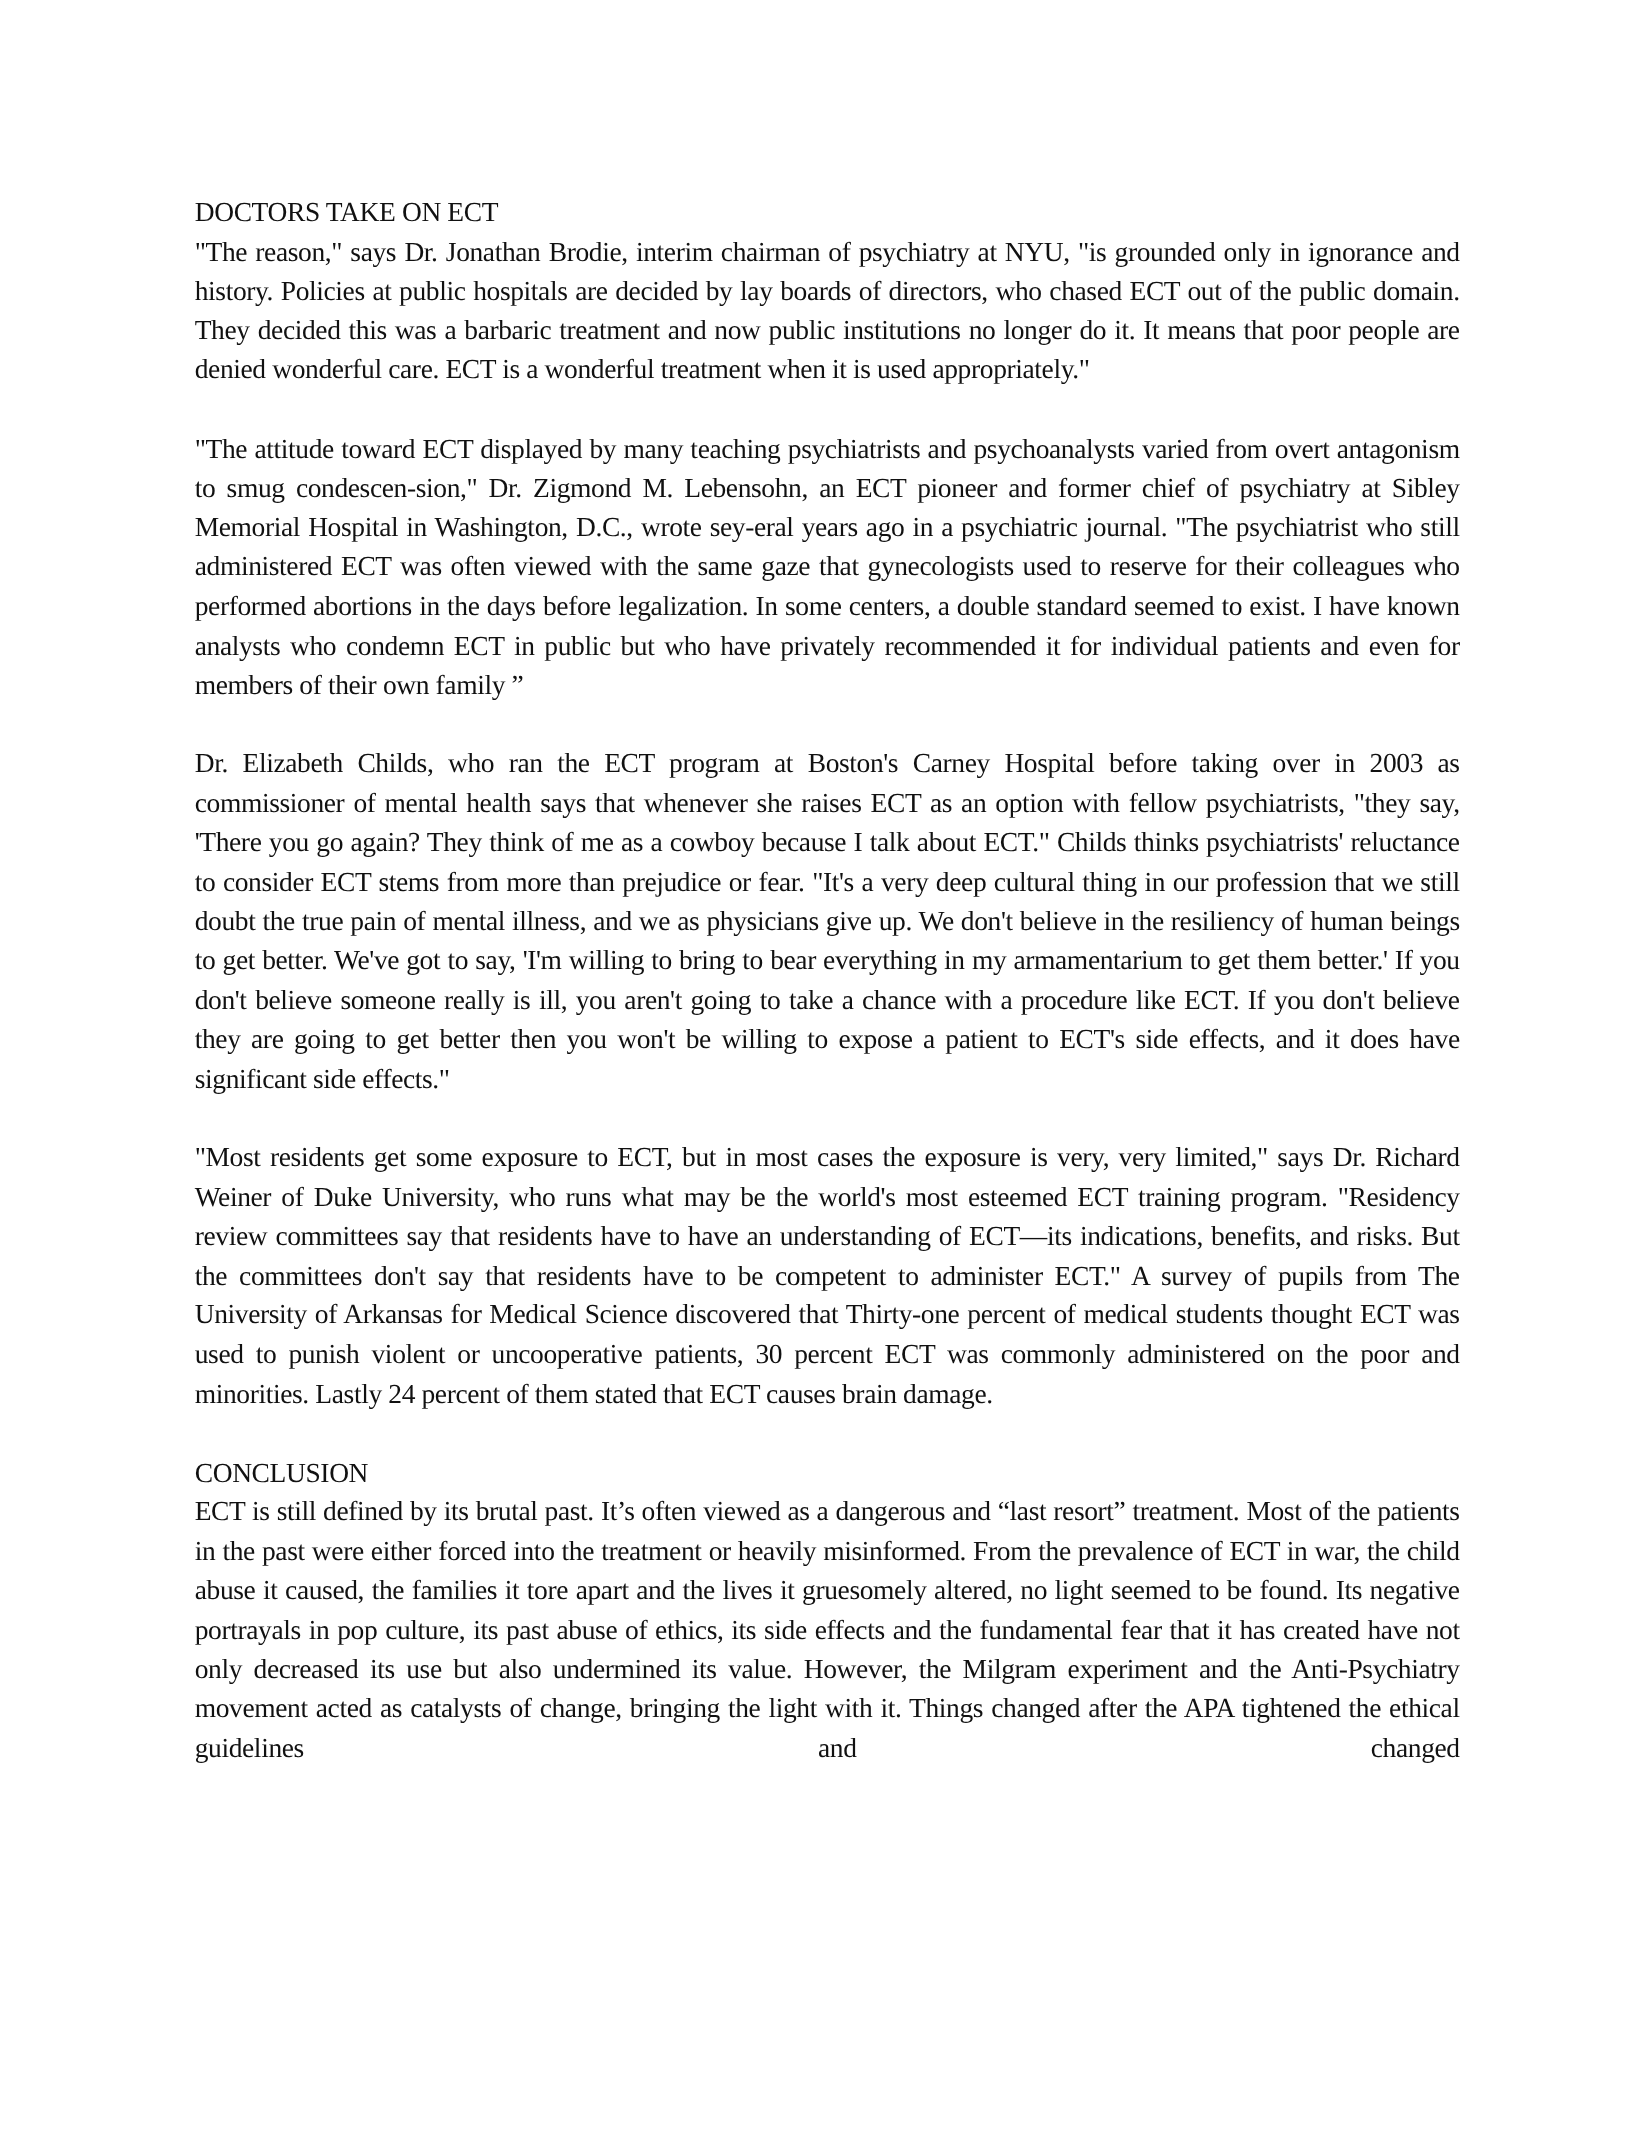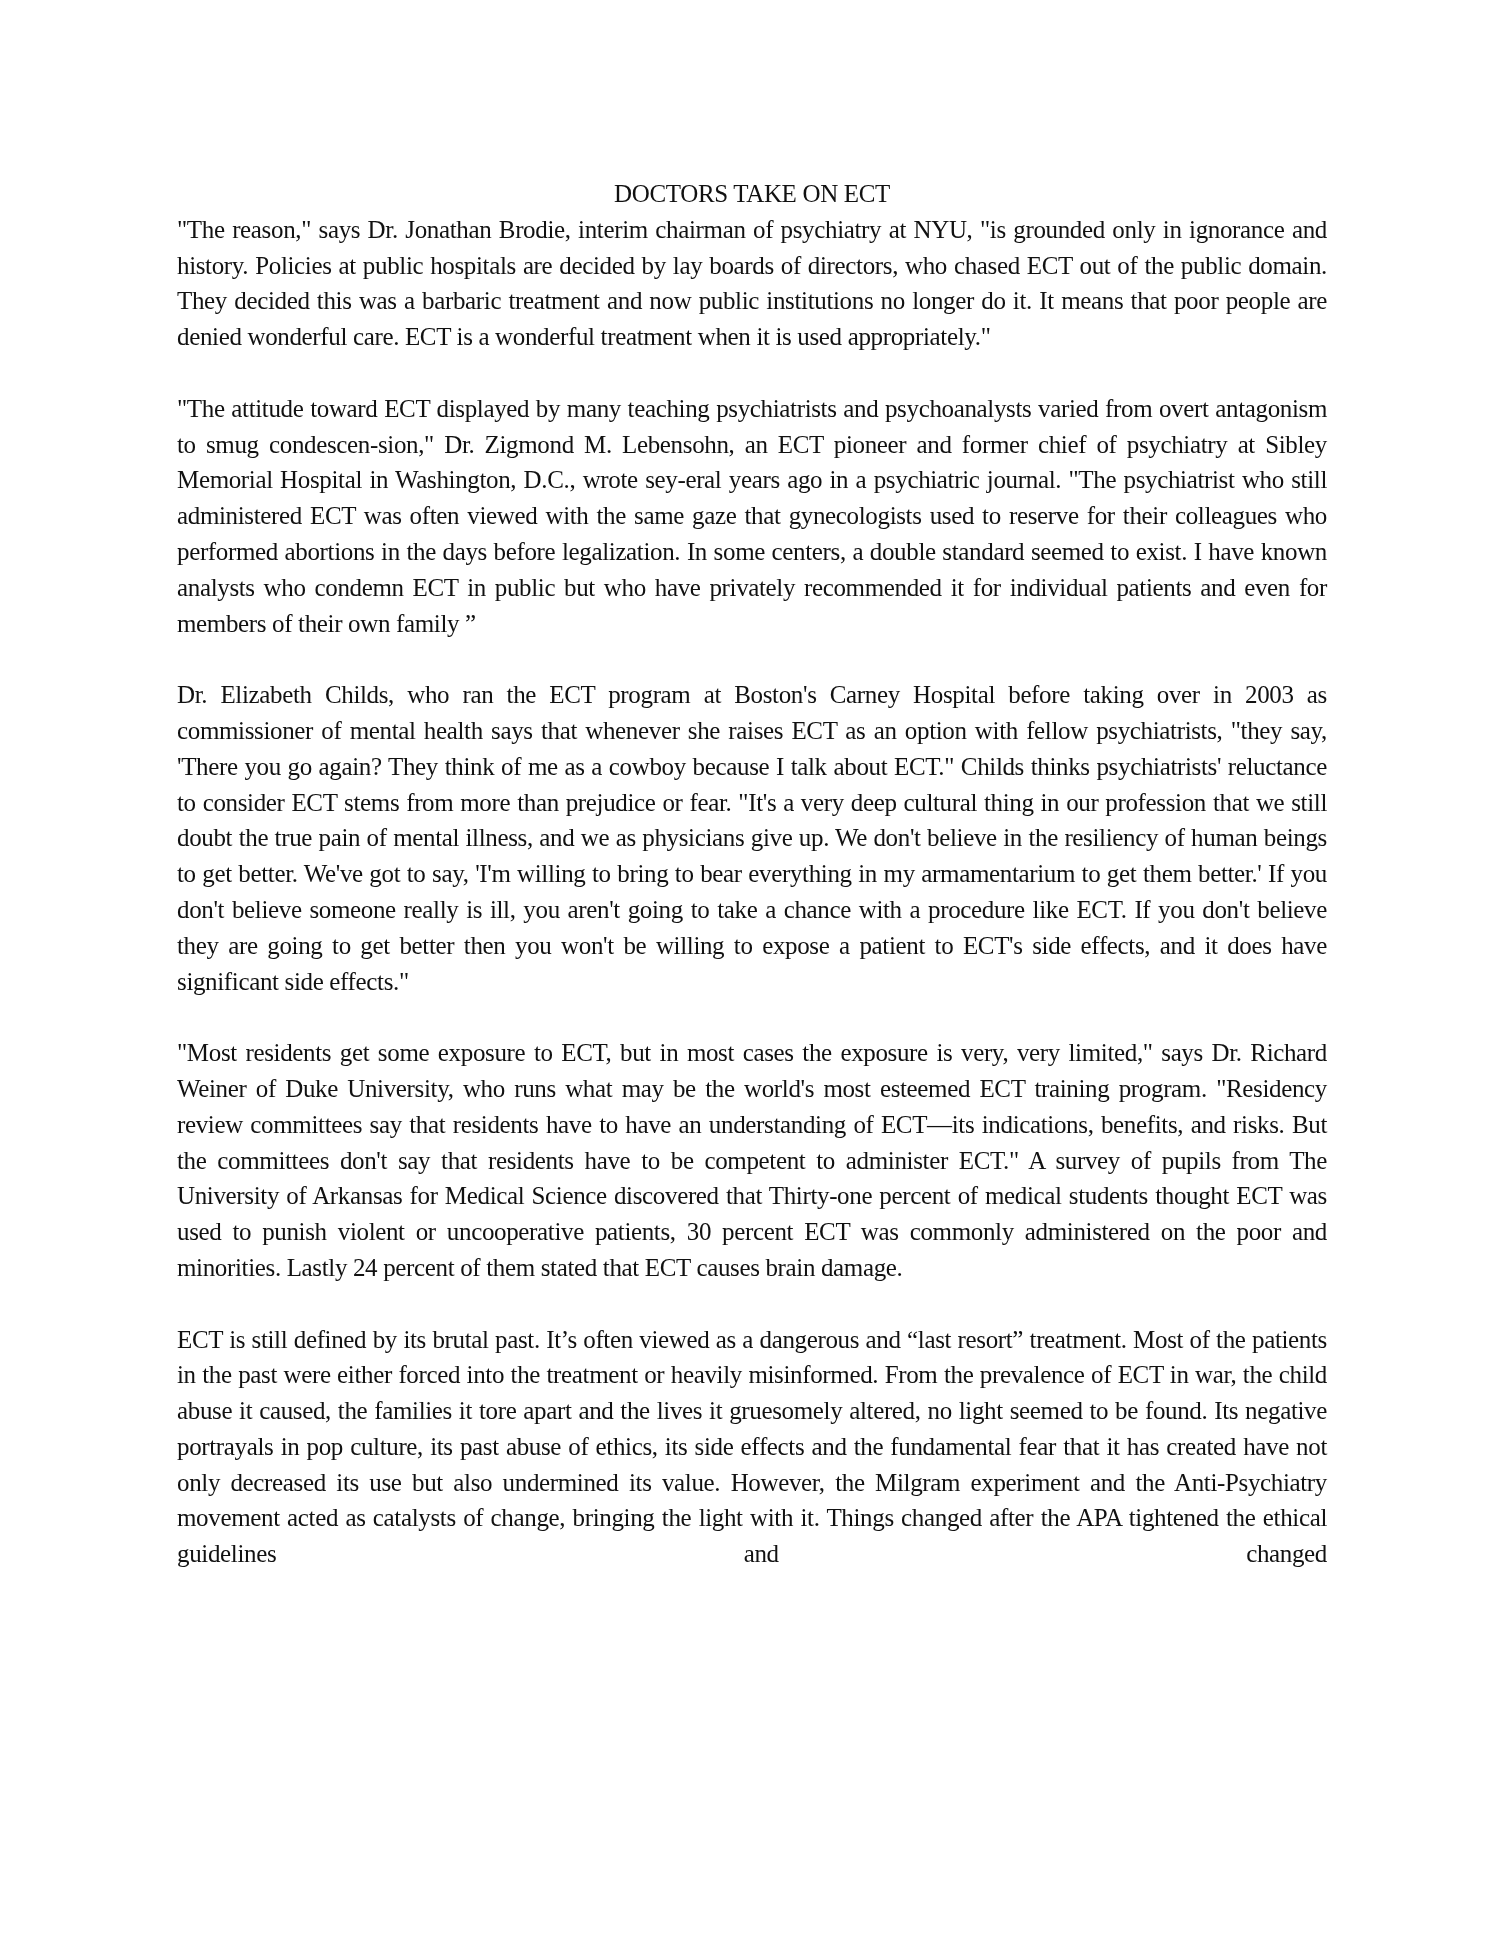--- a/index.html
+++ b/index.html
@@ -23,21 +23,21 @@
       line-height: 35.8px;
       color: #111111;
       letter-spacing: -0.35px;
       word-spacing: 0px;
     }
     .heading {
       margin: 0;
       font-weight: normal;
       font-size: 25px;
       line-height: 35.8px;
-      text-align: center;
+      text-align: left;
     }
     .para {
       margin: 0;
       text-align: justify;
       text-align-last: left;
     }
     .gap {
       height: 35.8px;
     }
   </style>
@@ -47,14 +47,15 @@
 <div class="page">
   <h2 class="heading">DOCTORS TAKE ON ECT</h2>
   <p class="para">"The reason," says Dr. Jonathan Brodie, interim chairman of psychiatry at NYU, "is grounded only in ignorance and history. Policies at public hospitals are decided by lay boards of directors, who chased ECT out of the public domain. They decided this was a barbaric treatment and now public institutions no longer do it. It means that poor people are denied wonderful care. ECT is a wonderful treatment when it is used appropriately."</p>
   <div class="gap"></div>
   <p class="para">"The attitude toward ECT displayed by many teaching psychiatrists and psychoanalysts varied from overt antagonism to smug condescen-sion," Dr. Zigmond M. Lebensohn, an ECT pioneer and former chief of psychiatry at Sibley Memorial Hospital in Washington, D.C., wrote sey-eral years ago in a psychiatric journal. "The psychiatrist who still administered ECT was often viewed with the same gaze that gynecologists used to reserve for their colleagues who performed abortions in the days before legalization. In some centers, a double standard seemed to exist. I have known analysts who condemn ECT in public but who have privately recommended it for individual patients and even for members of their own family ”</p>
   <div class="gap"></div>
   <p class="para">Dr. Elizabeth Childs, who ran the ECT program at Boston's Carney Hospital before taking over in 2003 as commissioner of mental health says that whenever she raises ECT as an option with fellow psychiatrists, "they say, 'There you go again? They think of me as a cowboy because I talk about ECT." Childs thinks psychiatrists' reluctance to consider ECT stems from more than prejudice or fear. "It's a very deep cultural thing in our profession that we still doubt the true pain of mental illness, and we as physicians give up. We don't believe in the resiliency of human beings to get better. We've got to say, 'I'm willing to bring to bear everything in my armamentarium to get them better.' If you don't believe someone really is ill, you aren't going to take a chance with a procedure like ECT. If you don't believe they are going to get better then you won't be willing to expose a patient to ECT's side effects, and it does have significant side effects."</p>
   <div class="gap"></div>
   <p class="para">"Most residents get some exposure to ECT, but in most cases the exposure is very, very limited," says Dr. Richard Weiner of Duke University, who runs what may be the world's most esteemed ECT training program. "Residency review committees say that residents have to have an understanding of ECT—its indications, benefits, and risks. But the committees don't say that residents have to be competent to administer ECT." A survey of pupils from The University of Arkansas for Medical Science discovered that Thirty-one percent of medical students thought ECT was used to punish violent or uncooperative patients, 30 percent ECT was commonly administered on the poor and minorities. Lastly 24 percent of them stated that ECT causes brain damage.</p>
   <div class="gap"></div>
+  <h2 class="heading">CONCLUSION</h2>
   <p class="para" style="text-align-last: justify;">ECT is still defined by its brutal past. It’s often viewed as a dangerous and “last resort” treatment. Most of the patients in the past were either forced into the treatment or heavily misinformed. From the prevalence of ECT in war, the child abuse it caused, the families it tore apart and the lives it gruesomely altered, no light seemed to be found. Its negative portrayals in pop culture, its past abuse of ethics, its side effects and the fundamental fear that it has created have not only decreased its use but also undermined its value. However, the Milgram experiment and the Anti-Psychiatry movement acted as catalysts of change, bringing the light with it. Things changed after the APA tightened the ethical guidelines and changed</p>
 </div>
 
 </body></html>

